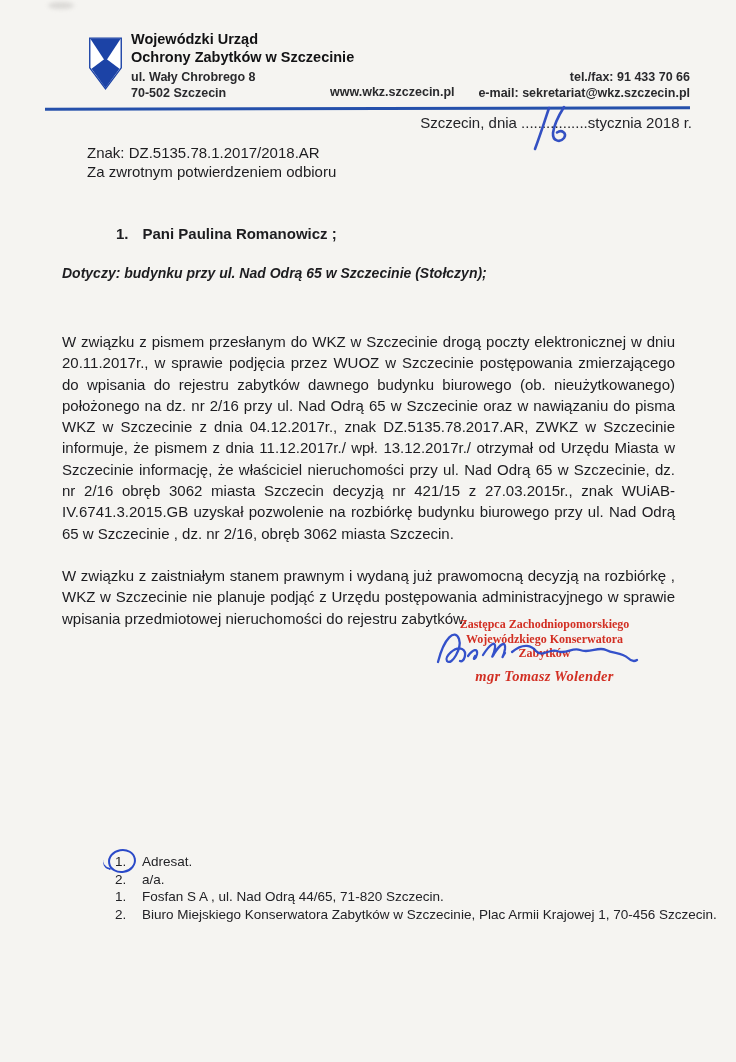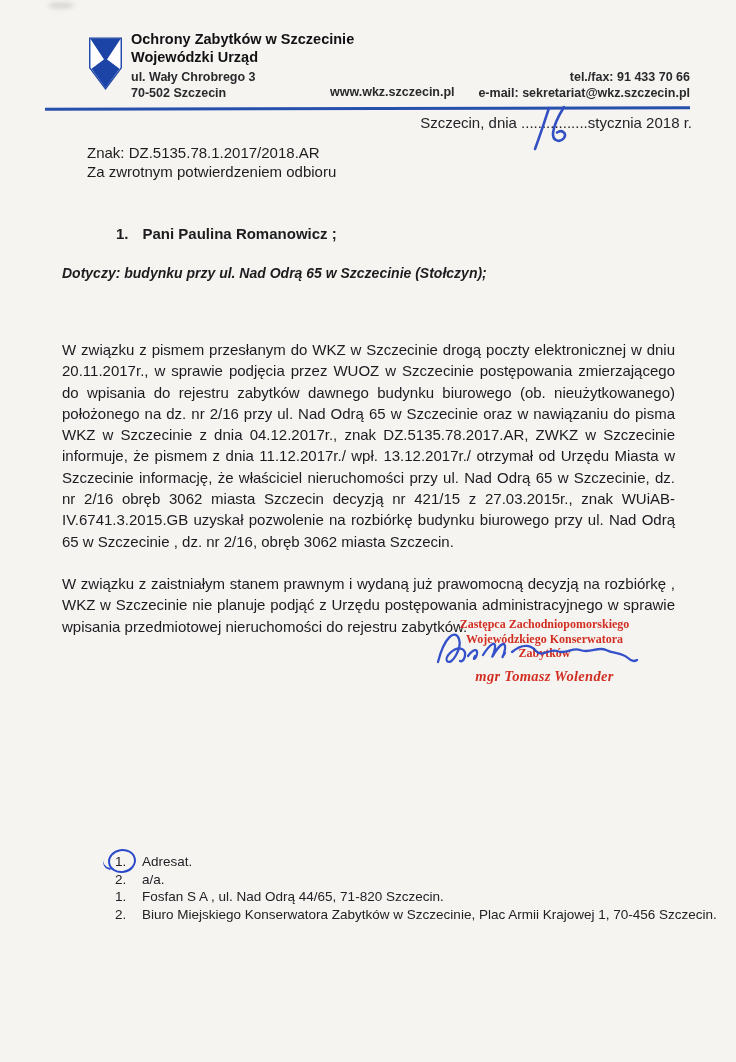--- a/index.html
+++ b/index.html
@@ -33,21 +33,21 @@
   .ref-block{position:absolute;left:87px;top:143px;font-size:15px;line-height:19px;}
   .ref-znak{font-weight:normal;}
   .ref-return{font-weight:normal;}
 
   
   .addressee{position:absolute;left:116px;top:225px;font-size:15px;font-weight:bold;display:flex;gap:14px;}
   .subject{position:absolute;left:62px;top:265px;font-size:14px;font-weight:bold;font-style:italic;}
 
   
   .body-text{position:absolute;left:62px;top:331px;width:613px;font-size:15px;line-height:21.3px;text-align:justify;color:#1c1c20;}
-  .body-text p{margin:8px 0 21px 0;}
+  .body-text p{margin:0 0 21px 0;}
 
   
   .stamp{position:absolute;left:437px;top:617px;width:215px;text-align:center;color:#d22f23;font-family:Liberation Serif, serif;font-weight:bold;font-size:12px;line-height:14.5px;}
   .stamp .stamp-name{font-size:14.5px;font-style:italic;margin-top:8px;letter-spacing:.3px;}
   .signature-svg{position:absolute;left:428px;top:622px;pointer-events:none;}
 
   
   .distribution{position:absolute;left:88px;top:853px;font-size:13.5px;line-height:17.5px;color:#222226;}
   .dist-item{display:flex;gap:13px;margin-left:27px;}
   .dist-item .num{min-width:14px;}
@@ -67,25 +67,25 @@
 
 <div class="page">
   <div class="scan-smudge"></div>
 
   <svg class="logo" viewBox="0 0 40 62" width="35" height="55" aria-hidden="true">
     <path d="M2 2 H38 V36 L20 60 L2 36 Z" fill="#ffffff" stroke="#1c43a6" stroke-width="1.6"></path>
     <path d="M2.5 2.5 L37.5 2.5 L20 29 Z" fill="#1c43a6"></path>
     <path d="M20 25 L36 37 L20 59 L4 37 Z" fill="#1c43a6"></path>
   </svg>
   <div class="org-name">
+    <div>Wojewódzki Urząd</div>
     <div>Ochrony Zabytków w Szczecinie</div>
-    <div>Wojewódzki Urząd</div>
   </div>
   <div class="addr-block">
-    <div>ul. Wały Chrobrego 3</div>
+    <div>ul. Wały Chrobrego 8</div>
     <div>70-502 Szczecin</div>
   </div>
   <div class="website">www.wkz.szczecin.pl</div>
   <div class="contact-block">
     <div>tel./fax: 91 433 70 66</div>
     <div>e-mail: sekretariat@wkz.szczecin.pl</div>
   </div>
   <div class="header-rule"></div>
 
   <div class="date-line">

